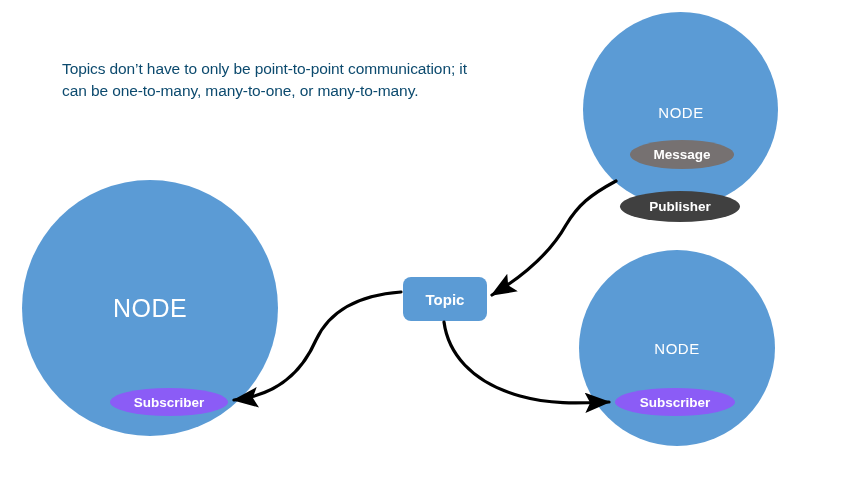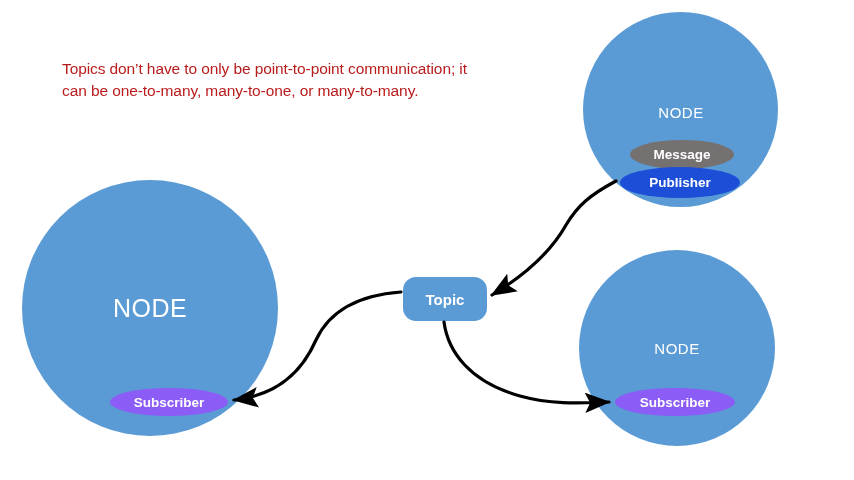--- a/index.html
+++ b/index.html
@@ -19,21 +19,21 @@
     overflow: hidden;
   }
   
   #caption {
     position: absolute;
     left: 62px;
     top: 58px;
     width: 420px;
     font-size: 15.5px;
     line-height: 1.45;
-    color: #b91c1c;
+    color: #0c4a6e;
     white-space: pre-line;
     letter-spacing: -0.1px;
   }
   
   .node-circle {
     position: absolute;
     border-radius: 50%;
     background: #5b9bd5;
   }
   .node-label {
@@ -54,31 +54,31 @@
     border-radius: 50%;
     display: flex;
     align-items: center;
     justify-content: center;
     color: #ffffff;
     font-weight: bold;
     font-size: 13.5px;
     white-space: nowrap;
   }
   .pill.message    { background: #767171; }
-  .pill.publisher  { background: #1d4ed8; }
+  .pill.publisher  { background: #404040; margin-top: 24px; }
   .pill.subscriber { background: #8b5cf6; }
 
   #topic-box {
     position: absolute;
     left: 403px;
     top: 277px;
     width: 84px;
     height: 44px;
     background: #5b9bd5;
-    border-radius: 13px;
+    border-radius: 8px;
     display: flex;
     align-items: center;
     justify-content: center;
     color: #ffffff;
     font-weight: bold;
     font-size: 15px;
   }
   
   #arrows {
     position: absolute;

